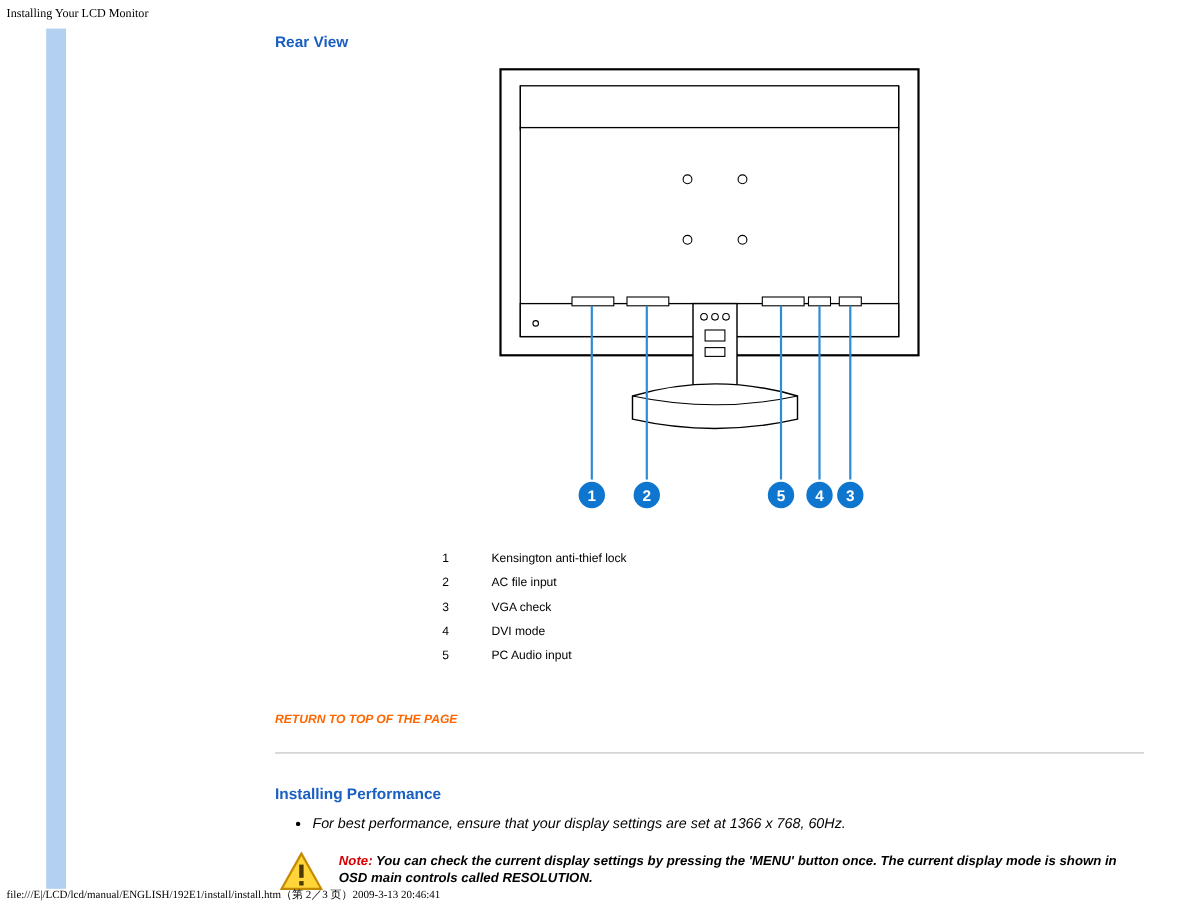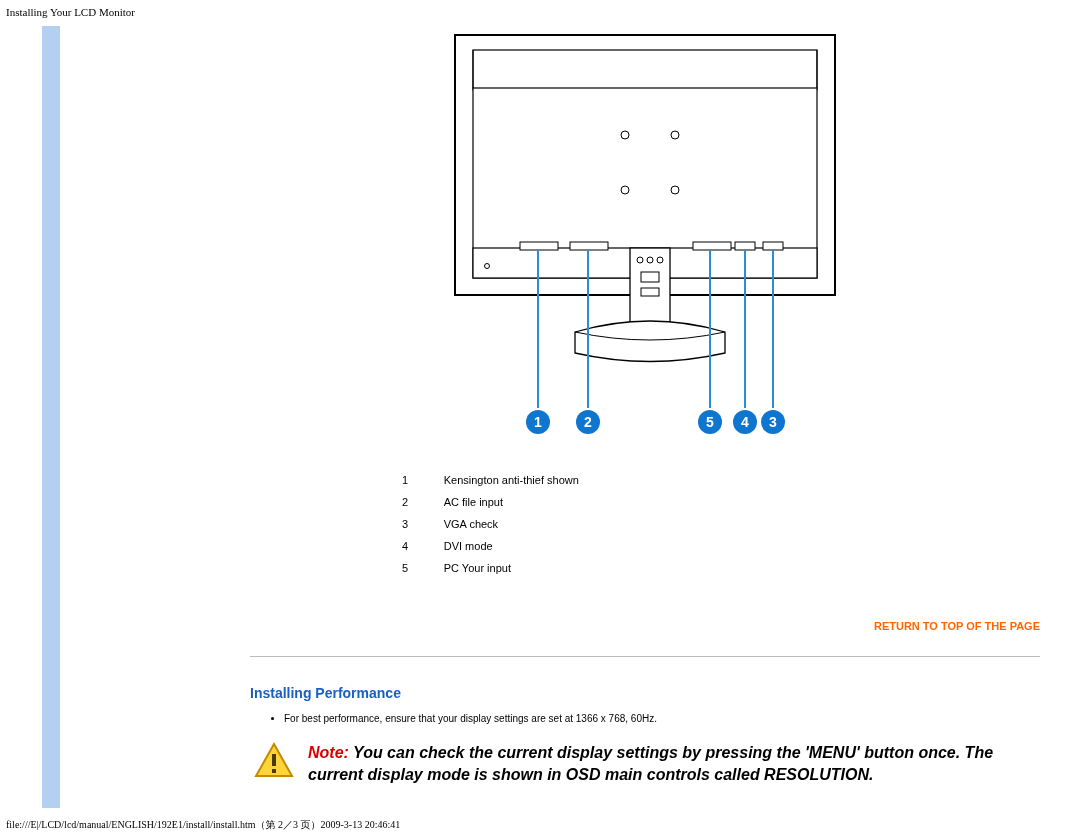--- a/index.html
+++ b/index.html
@@ -49,70 +49,73 @@
   }
   svg { display: block; }
   .legend-table {
     width: 340px;
     margin: 8px 0 0 150px;
     font-size: 11px;
   }
   .legend-table td { padding: 4px 14px 4px 0; vertical-align: top; }
   .return-link {
     display: block;
-    text-align: right;
+    text-align: left;
     color: #ff6600;
     font-size: 11px;
     font-weight: bold;
     margin: 40px 0 24px 0;
     text-decoration: none;
+    font-style: italic;
   }
   hr.sep {
     border: none;
     border-top: 1px solid #bbb;
     margin: 12px 0 28px 0;
   }
   .bullet-list {
     margin-left: 34px;
-    font-size: 10px;
+    font-size: 13px;
+    font-style: italic;
   }
   .note-row {
     display: flex;
     align-items: flex-start;
     gap: 14px;
     margin-top: 18px;
     padding: 0 4px;
   }
   .note-icon svg { display: block; }
   .note-text {
-    font-size: 16px;
+    font-size: 12px;
     font-style: italic;
     font-weight: bold;
     line-height: 1.35;
     flex: 1;
   }
   .note-label { color: #d80000; }
   .footer {
     position: absolute;
-    bottom: 2px;
+    bottom: 14px;
     left: 6px;
     font-size: 10px;
     font-family: "Times New Roman", serif;
     color: #000;
   }
 </style>
 </head>
 <body>
 
 <div class="page-header">Installing Your LCD Monitor</div>
 
 <div class="blue-sidebar"></div>
 
 <div class="content">
 
+  <div class="section-heading">Rear View</div>
 
   <div class="diagram-area">
     <svg width="440" height="420" viewBox="0 0 440 420">
 
       <rect x="30" y="5" width="380" height="260" fill="#fff" stroke="#000" stroke-width="2"></rect>
 
       <rect x="48" y="20" width="344" height="40" fill="#fff" stroke="#000" stroke-width="1.2"></rect>
       <line x1="48" y1="58" x2="48" y2="20" stroke="#000" stroke-width="1"></line>
       <line x1="392" y1="58" x2="392" y2="20" stroke="#000" stroke-width="1"></line>
 
@@ -169,37 +172,37 @@
         <circle cx="348" cy="392" r="12" fill="#0f76cf"></circle>
         <text x="348" y="397" text-anchor="middle" fill="#fff" font-size="14" font-weight="bold" font-family="Arial">3</text>
       </g>
     </svg>
   </div>
 
   <table class="legend-table">
     <tbody>
         <tr>
           <td>1</td>
-          <td>Kensington anti-thief shown</td>
+          <td>Kensington anti-thief lock</td>
         </tr>
     <tr>
           <td>2</td>
           <td>AC file input</td>
         </tr>
     <tr>
           <td>3</td>
           <td>VGA check</td>
         </tr>
     <tr>
           <td>4</td>
           <td>DVI mode</td>
         </tr>
     <tr>
           <td>5</td>
-          <td>PC Your  input</td>
+          <td>PC Audio  input</td>
         </tr>
   </tbody>
     </table>
 
   <a href="#" class="return-link">RETURN TO TOP OF THE PAGE</a>
 
   <hr class="sep">
 
   <div class="section-heading">Installing Performance</div>
 

